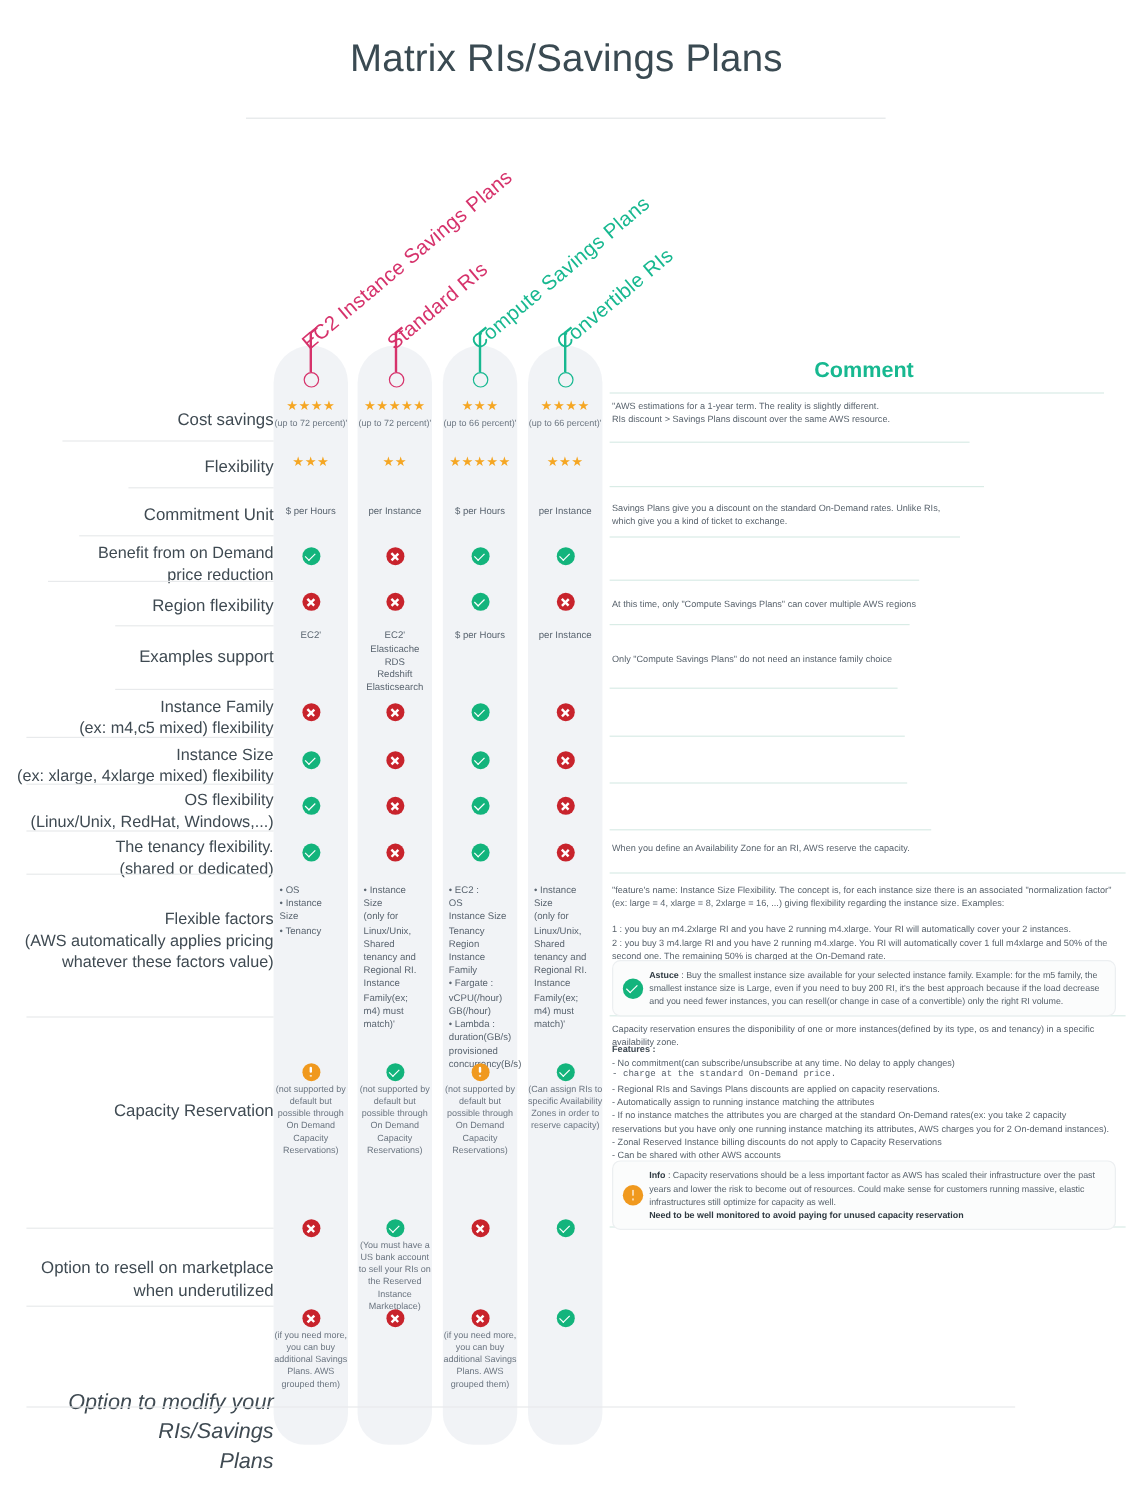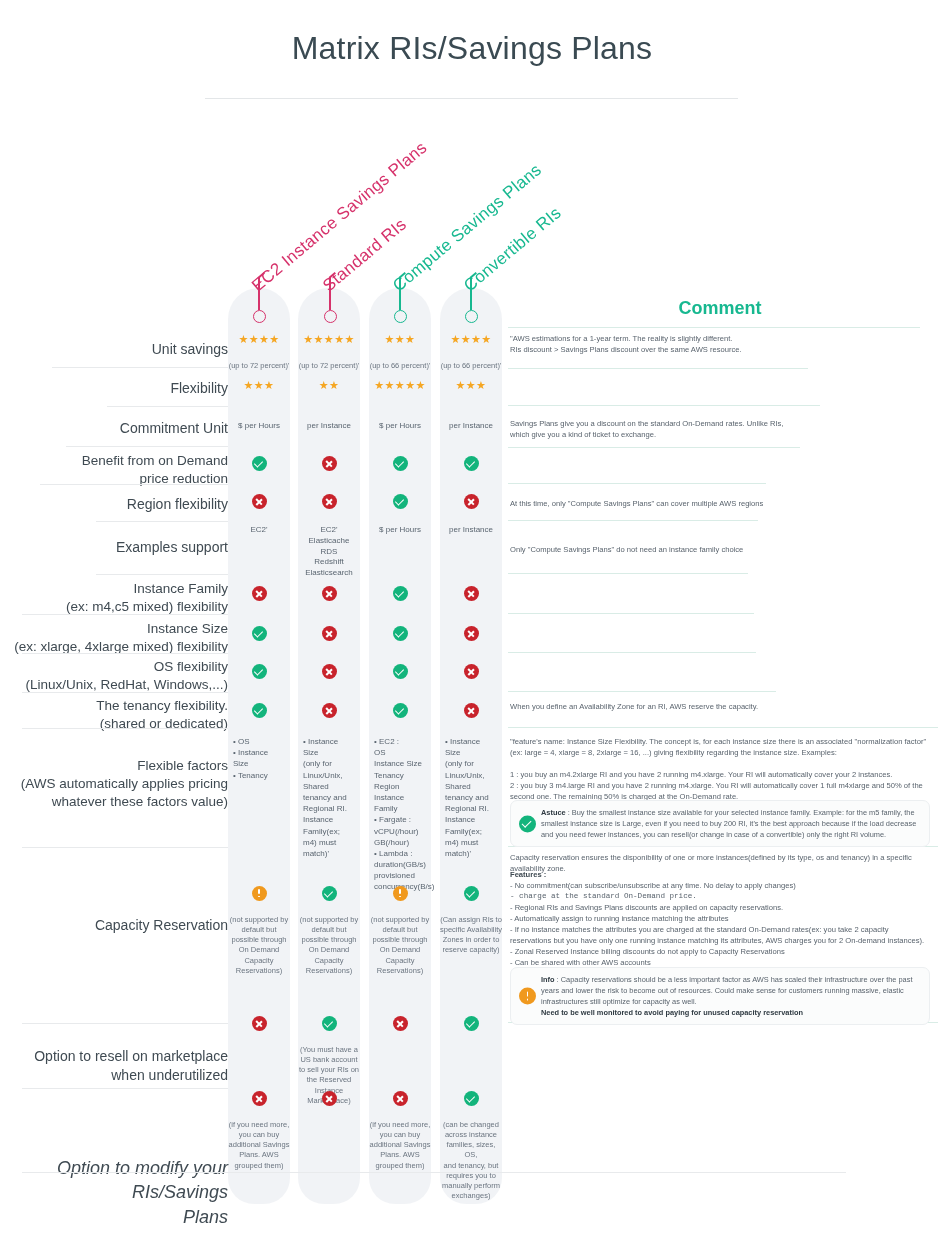--- a/index.html
+++ b/index.html
@@ -67,21 +67,21 @@
     position:absolute; right:716px; text-align:right;
     font-size:13.5px; line-height:1.35; color:#3f4a52;
   }
   .rdiv { position:absolute; height:1px; background:#e8eaec; }
 
   
   .cell {
     position:absolute; width:62px; text-align:center;
     font-size:8px; line-height:1.35; color:#5a6570;
   }
-  .cell .sub { display:block; font-size:7.5px; margin-top:14px; color:#6b7580; }
+  .cell .sub { display:block; font-size:7.5px; margin-top:2px; color:#6b7580; }
   .stars { color:#f5a623; font-size:11px; letter-spacing:0.4px; line-height:1; }
 
   .icon-yes, .icon-no, .icon-warn {
     display:inline-block; width:15px; height:15px; border-radius:50%;
     position:relative; vertical-align:middle;
   }
   .icon-yes { background:#13b47c; }
   .icon-no  { background:#c8232c; }
   .icon-warn{ background:#f0991e; }
   .icon-yes::after {
@@ -171,21 +171,21 @@
 <div class="cdiv" style="top:483px; width:258px;"></div>
 <div class="cdiv" style="top:520px; width:250px;"></div>
 <div class="cdiv" style="top:573px; width:240px;"></div>
 <div class="cdiv" style="top:613px; width:246px;"></div>
 <div class="cdiv" style="top:652px; width:248px;"></div>
 <div class="cdiv" style="top:691px; width:268px;"></div>
 <div class="cdiv" style="top:727px; width:430px;"></div>
 <div class="cdiv" style="top:846px; width:430px;"></div>
 <div class="cdiv" style="top:1022px; width:430px;"></div>
 
-<div class="rlabel" style="top:340px; font-size:14px;">Unit savings</div>
+<div class="rlabel" style="top:340px; font-size:14px;">Cost savings</div>
 <div class="rdiv" style="left:52px; top:367px; width:176px;"></div>
 <div class="cell" style="left:228px; top:334px;">
   <span class="stars">★★★★</span>
   <span class="sub">(up to 72 percent)'</span>
 </div>
 <div class="cell" style="left:298px; top:334px;">
   <span class="stars">★★★★★</span>
   <span class="sub">(up to 72 percent)'</span>
 </div>
 <div class="cell" style="left:369px; top:334px;">
@@ -402,22 +402,15 @@
 <div class="cell" style="left:369px; top:1091px;">
   <span class="icon-no"></span>
   <span class="sub" style="white-space:pre-line;">(if you need more,
 you can buy
 additional Savings
 Plans. AWS
 grouped them)</span>
 </div>
 <div class="cell" style="left:440px; top:1091px;">
   <span class="icon-yes"></span>
-  <span class="sub" style="white-space:pre-line;">(can be changed
-across instance
-families, sizes, OS,
-and tenancy, but
-requires you to
-manually perform
-exchanges)</span>
 </div>
 
 <div id="bottom-rule"></div>
 
 </body></html>

